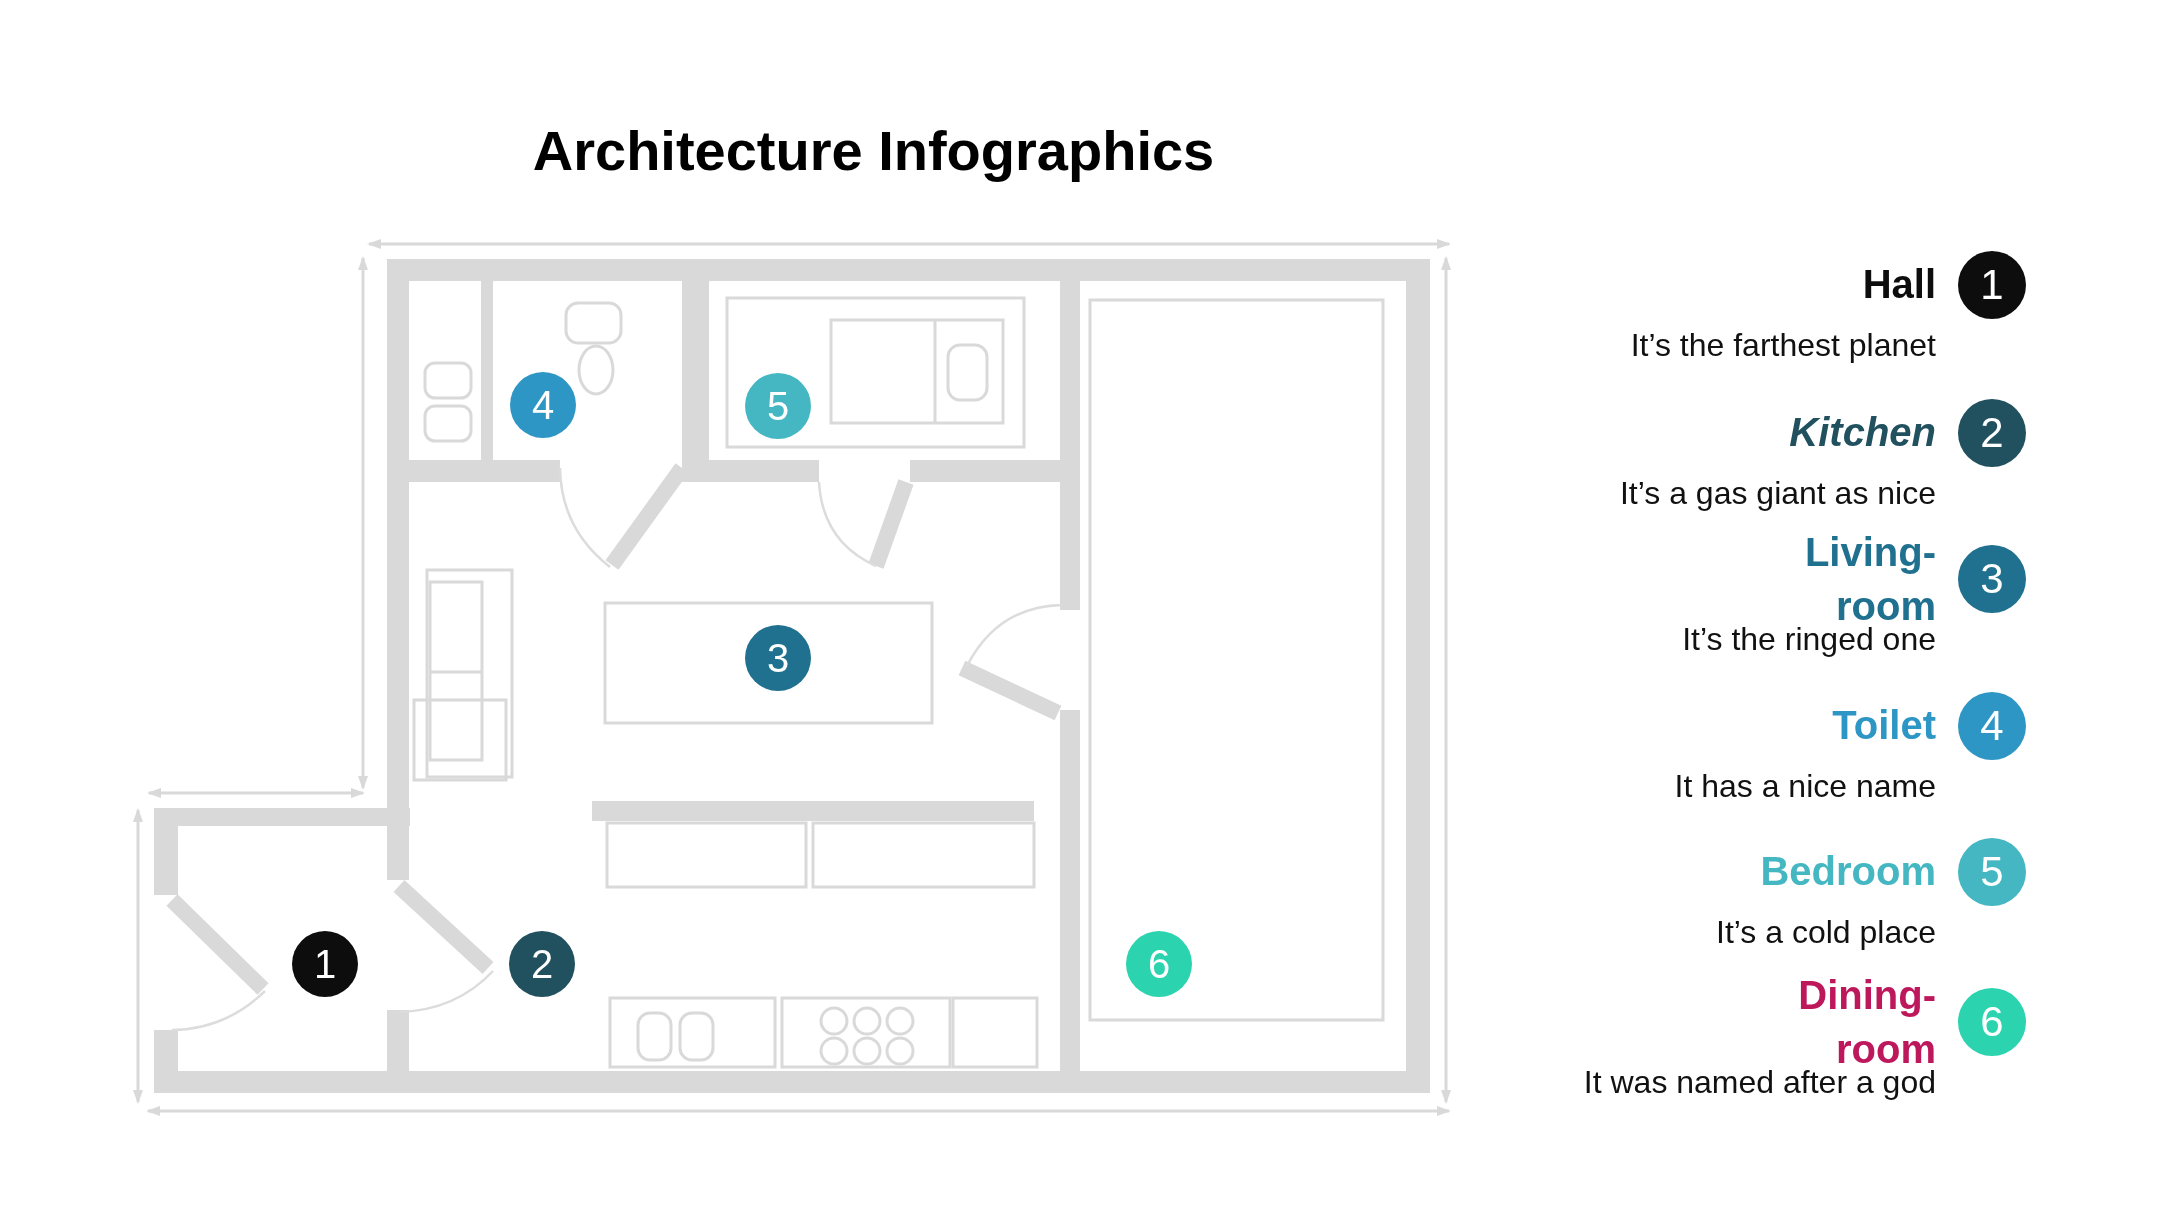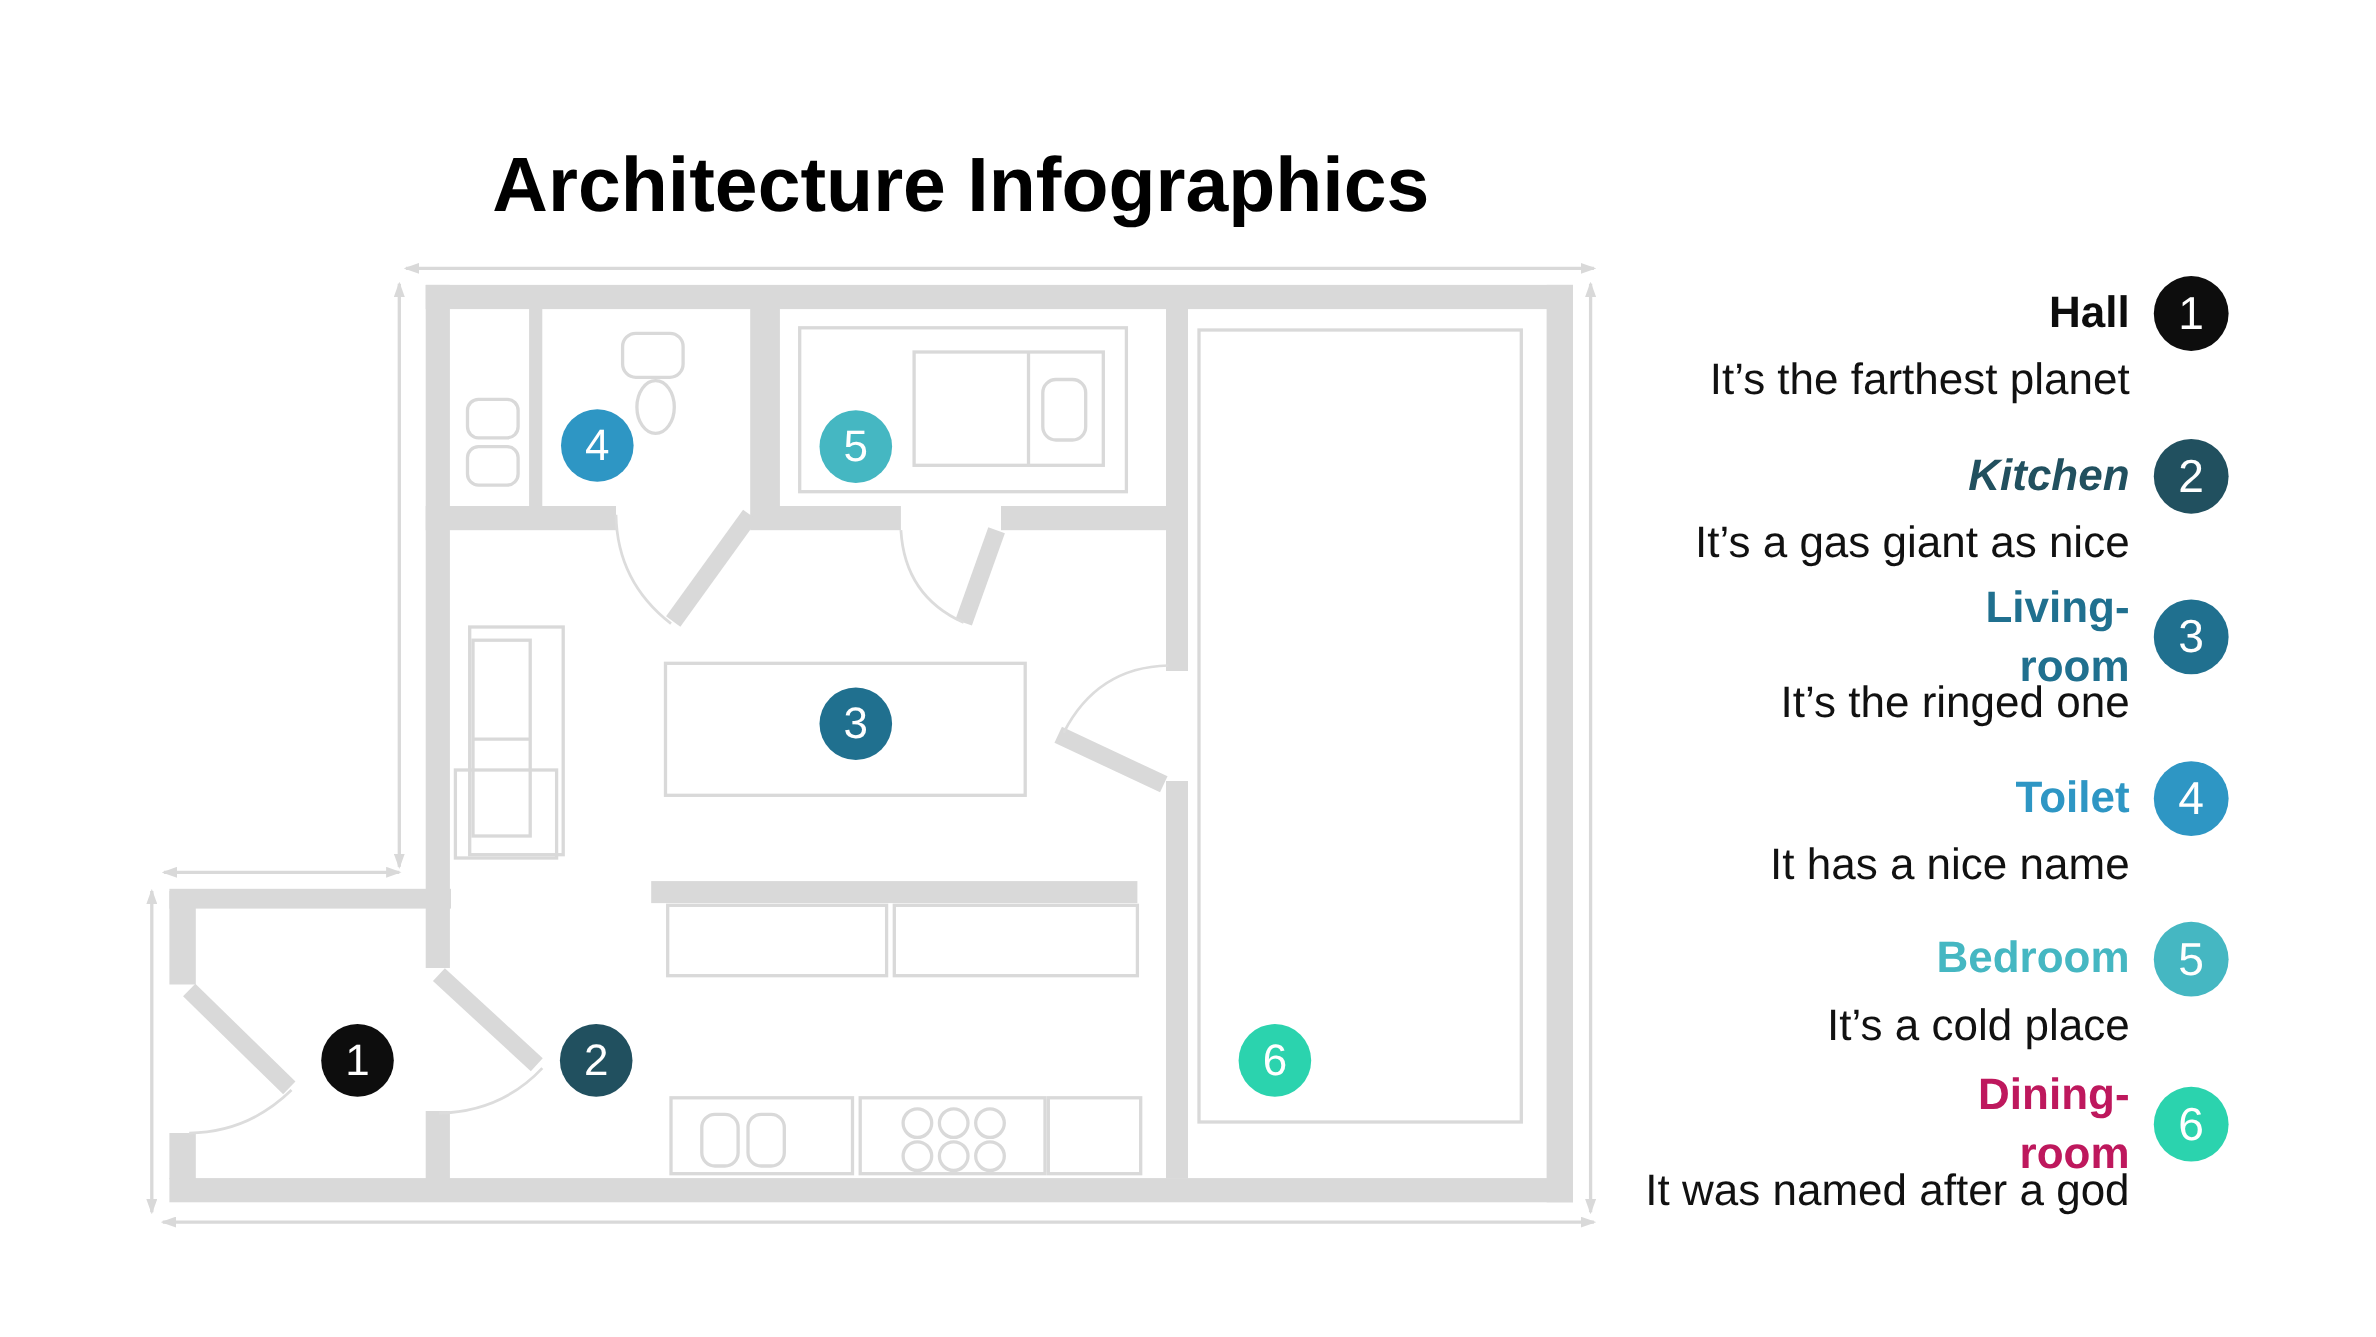--- a/index.html
+++ b/index.html
@@ -1,41 +1,41 @@
 <!DOCTYPE html>
 <html><head>
 <meta charset="utf-8">
 <style>
   html,body{margin:0;padding:0;background:#ffffff;}
   .slide{
     position:relative;width:2160px;height:1215px;background:#ffffff;overflow:hidden;
     font-family:"Liberation Sans", sans-serif;
   }
   .page-title{
-    position:absolute;left:0;top:128px;width:1747px;text-align:center;
-    font-size:70px;font-weight:bold;color:#000000;letter-spacing:0px;
+    position:absolute;left:0;top:118px;width:1747px;text-align:center;
+    font-size:56px;font-weight:bold;color:#000000;letter-spacing:0px;
   }
   .plan-svg{position:absolute;left:0;top:0;}
   .marker{
     position:absolute;width:66px;height:66px;border-radius:50%;
     display:flex;align-items:center;justify-content:center;
     color:#ffffff;font-size:40px;font-weight:400;line-height:1;
   }
   .legend-badge{
     position:absolute;left:1958px;width:68px;height:68px;border-radius:50%;
     display:flex;align-items:center;justify-content:center;
     color:#ffffff;font-size:42px;font-weight:400;line-height:1;
   }
   .legend-title{
     position:absolute;right:224px;text-align:right;
     font-size:40px;font-weight:bold;line-height:54px;white-space:pre-line;
   }
   .legend-desc{
     position:absolute;right:224px;
-    font-size:40px;font-weight:400;color:#111111;line-height:34px;white-space:nowrap;
+    font-size:32px;font-weight:400;color:#111111;line-height:34px;white-space:nowrap;
   }
 </style>
 </head>
 <body>
 
 <div class="slide">
 
   <div class="page-title">Architecture Infographics</div>
 
   <svg class="plan-svg" width="2160" height="1215" viewBox="0 0 2160 1215">

